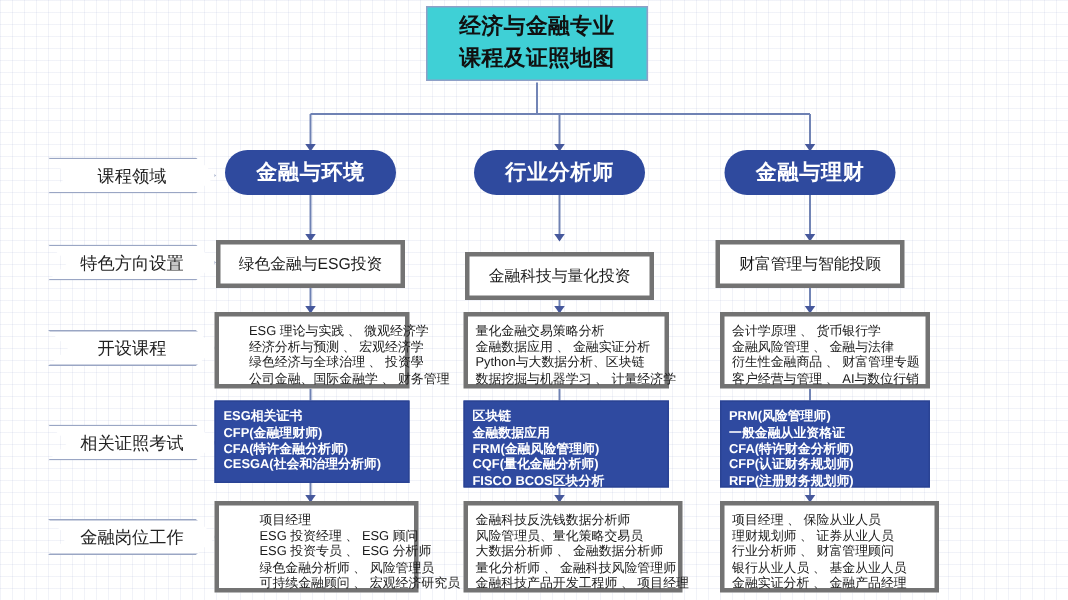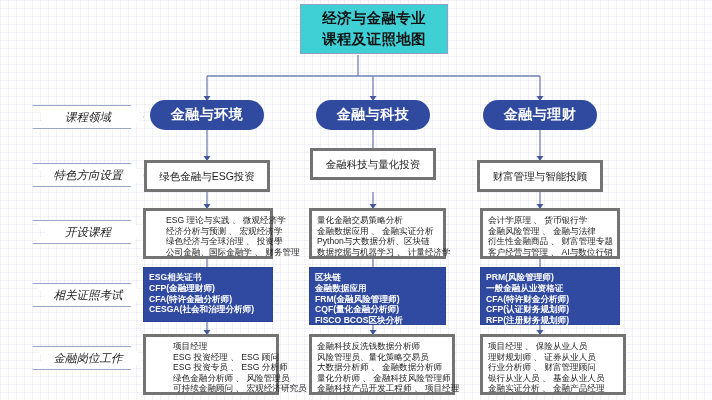--- a/index.html
+++ b/index.html
@@ -29,35 +29,33 @@
     background: #3fd0d6;
     border: 1px solid #8fa0c8;
     color: #111111;
     font-weight: bold;
     font-size: 14.5px;
     line-height: 21px;
     display: flex; flex-direction: column;
     align-items: center; justify-content: center;
     text-align: center;
     letter-spacing: 0.3px;
-    margin-left: 16px;
   }
 
   
   .chev {
     position: absolute;
     left: 32px;
     width: 112px; height: 24px;
     background: #ffffff;
     border: 1px solid #9aa6c4;
     color: #222222;
     font-size: 11.5px;
     display: flex; align-items: center; justify-content: center;
     clip-path: polygon(0% 0%, 88% 0%, 100% 50%, 88% 100%, 0% 100%, 12% 50%);
-    font-style: italic;
     -webkit-clip-path: polygon(0% 0%, 88% 0%, 100% 50%, 88% 100%, 0% 100%, 12% 50%);
   }
 
   
   .pill {
     position: absolute;
     height: 30px;
     background: #2f4a9e;
     border-radius: 15px;
     color: #ffffff;
@@ -160,30 +158,30 @@
       <span>相关证照考试</span>
     </div>
   <div class="chev" style="top:346px">
       <span>金融岗位工作</span>
     </div>
 
   <div class="pill" style="left:150px; top:100px; width:114px;">
       <span>金融与环境</span>
     </div>
   <div class="pill" style="left:316px; top:100px; width:114px;">
-      <span>金融与科技</span>
+      <span>行业分析师</span>
     </div>
   <div class="pill" style="left:483px; top:100px; width:114px;">
       <span>金融与理财</span>
     </div>
 
   <div class="box center" style="left:144px; top:160px; width:126px; height:32px;">
       <span>绿色金融与ESG投资</span>
     </div>
-  <div class="box center" style="left:310px; top:148px; width:126px; height:32px;">
+  <div class="box center" style="left:310px; top:168px; width:126px; height:32px;">
       <span>金融科技与量化投资</span>
     </div>
   <div class="box center" style="left:477px; top:160px; width:126px; height:32px;">
       <span>财富管理与智能投顾</span>
     </div>
 
   <div class="box" style="left:143px; top:208px; width:130px; height:51px;padding-left:20px;">
     <div class="ln">ESG 理论与实践 、 微观经济学</div>
     <div class="ln">经济分析与预测 、 宏观经济学</div>
     <div class="ln">绿色经济与全球治理 、 投资學</div>

